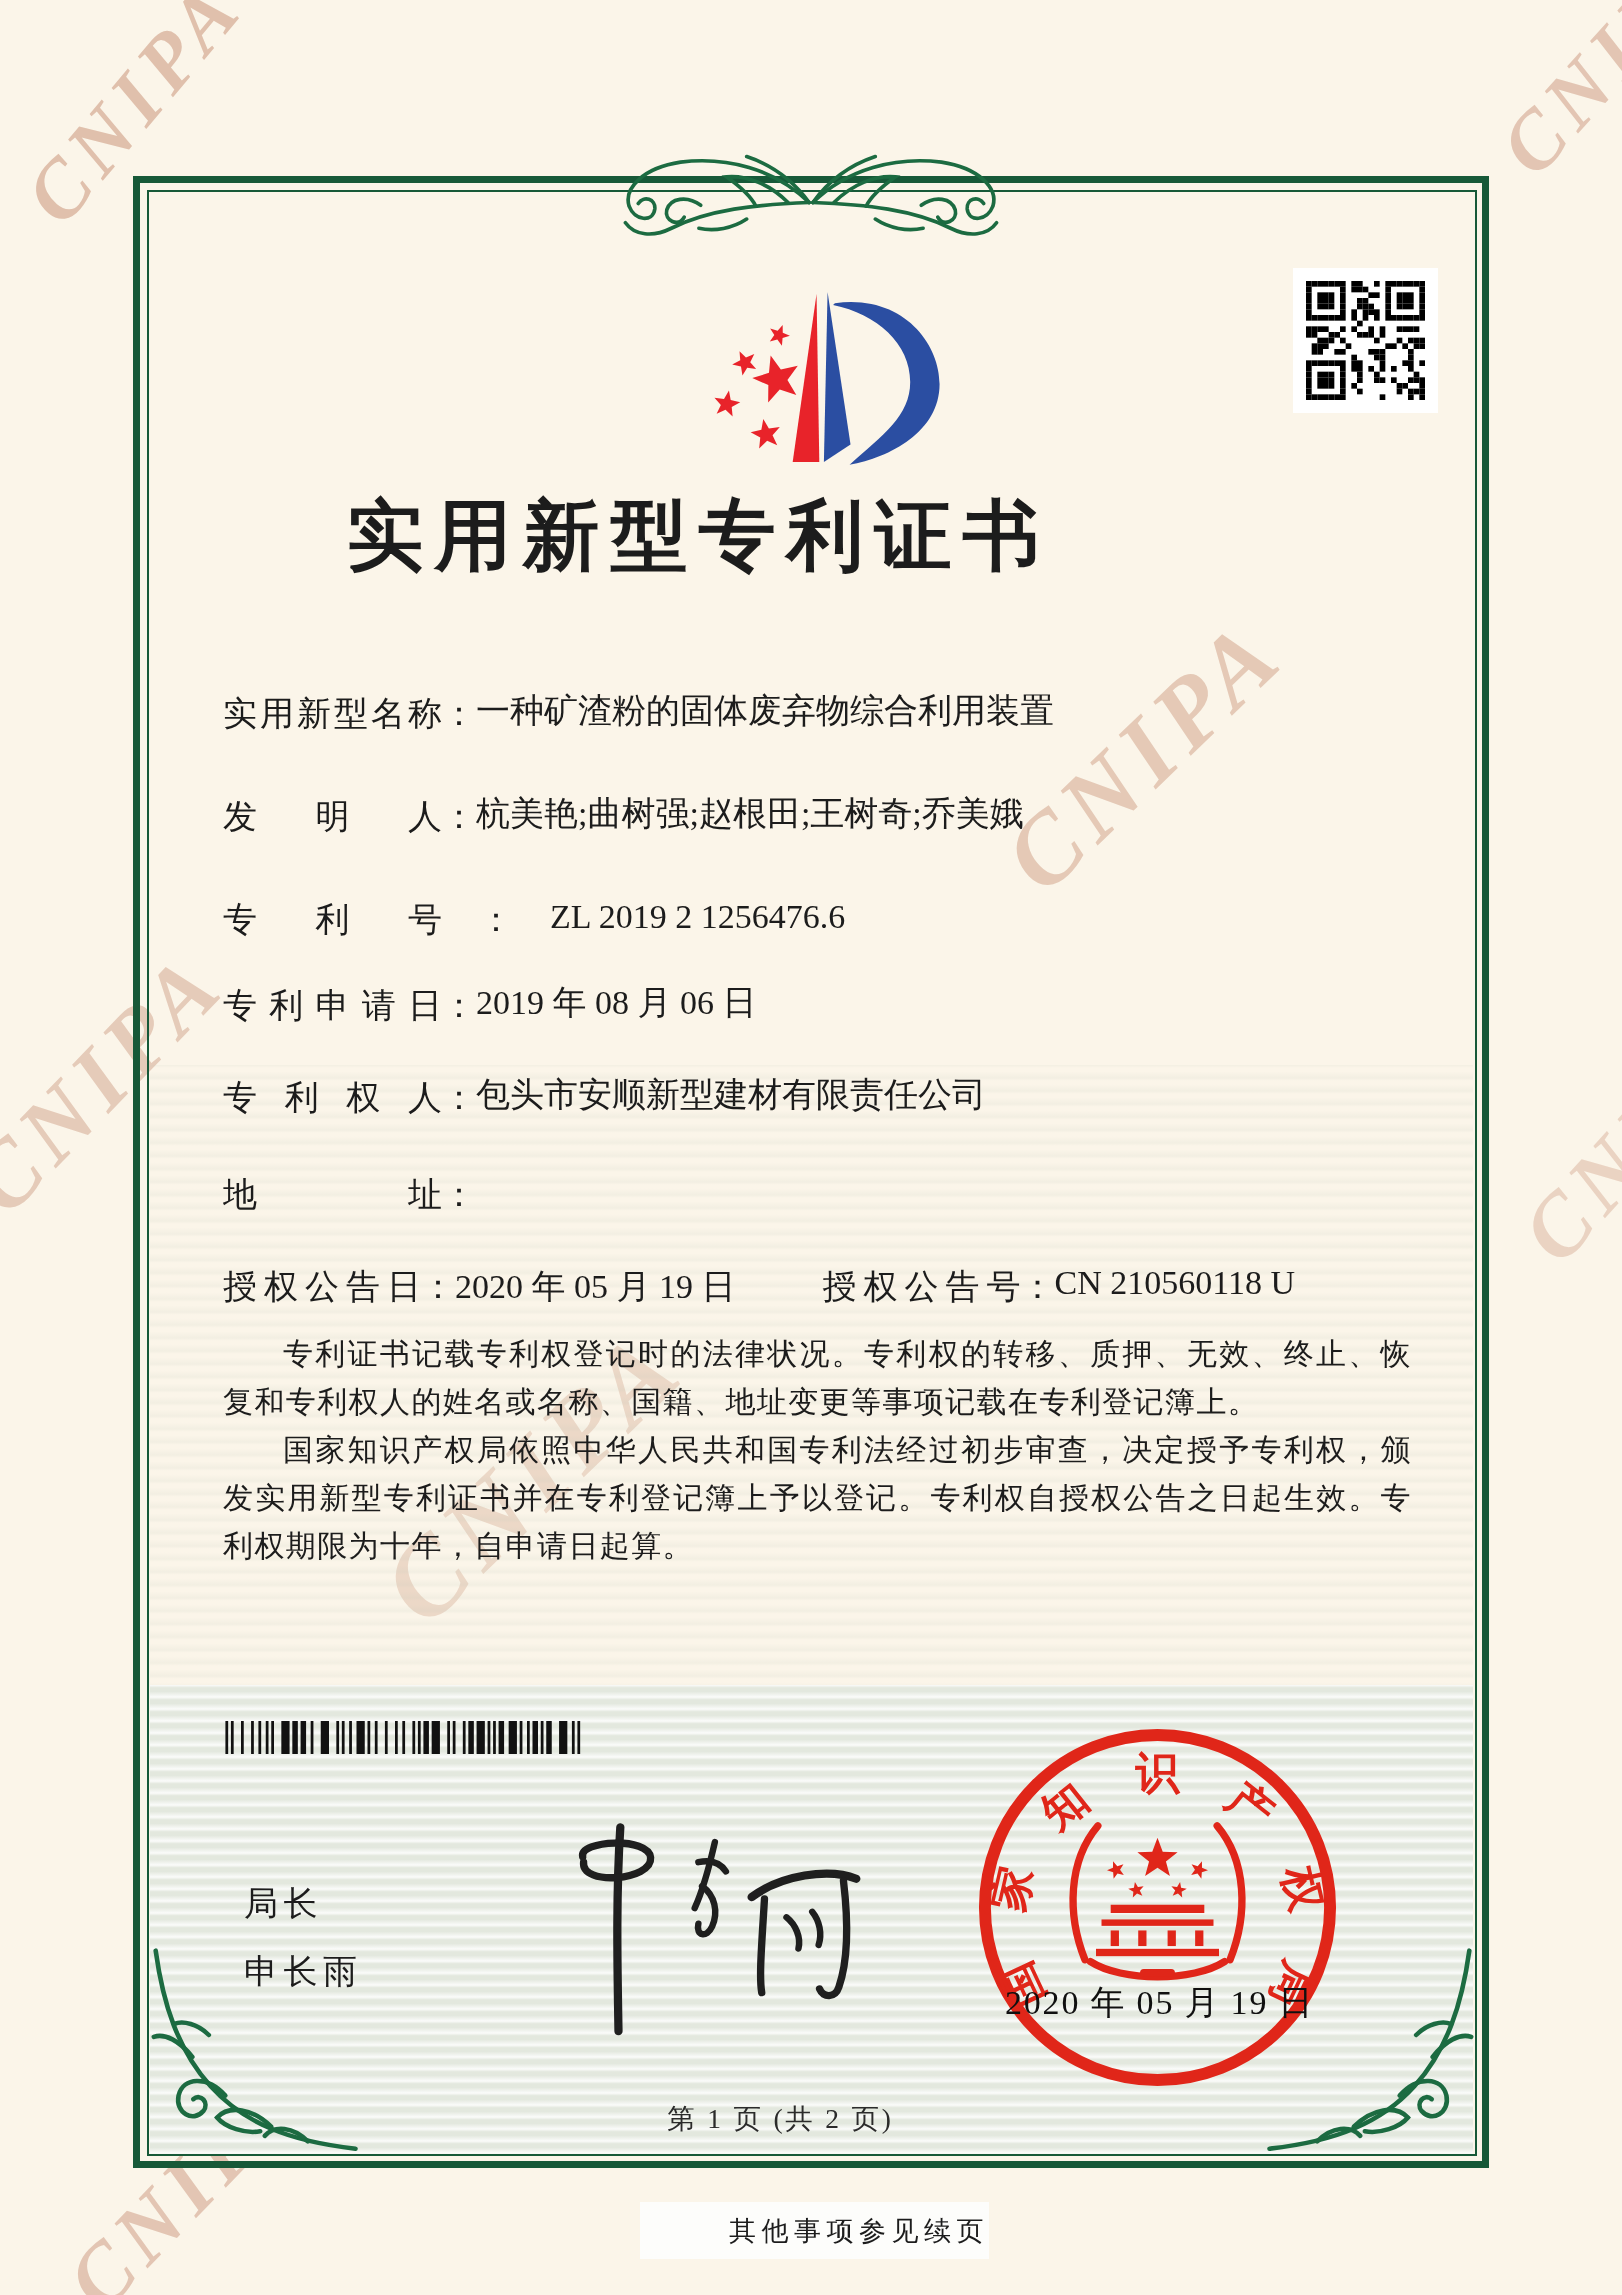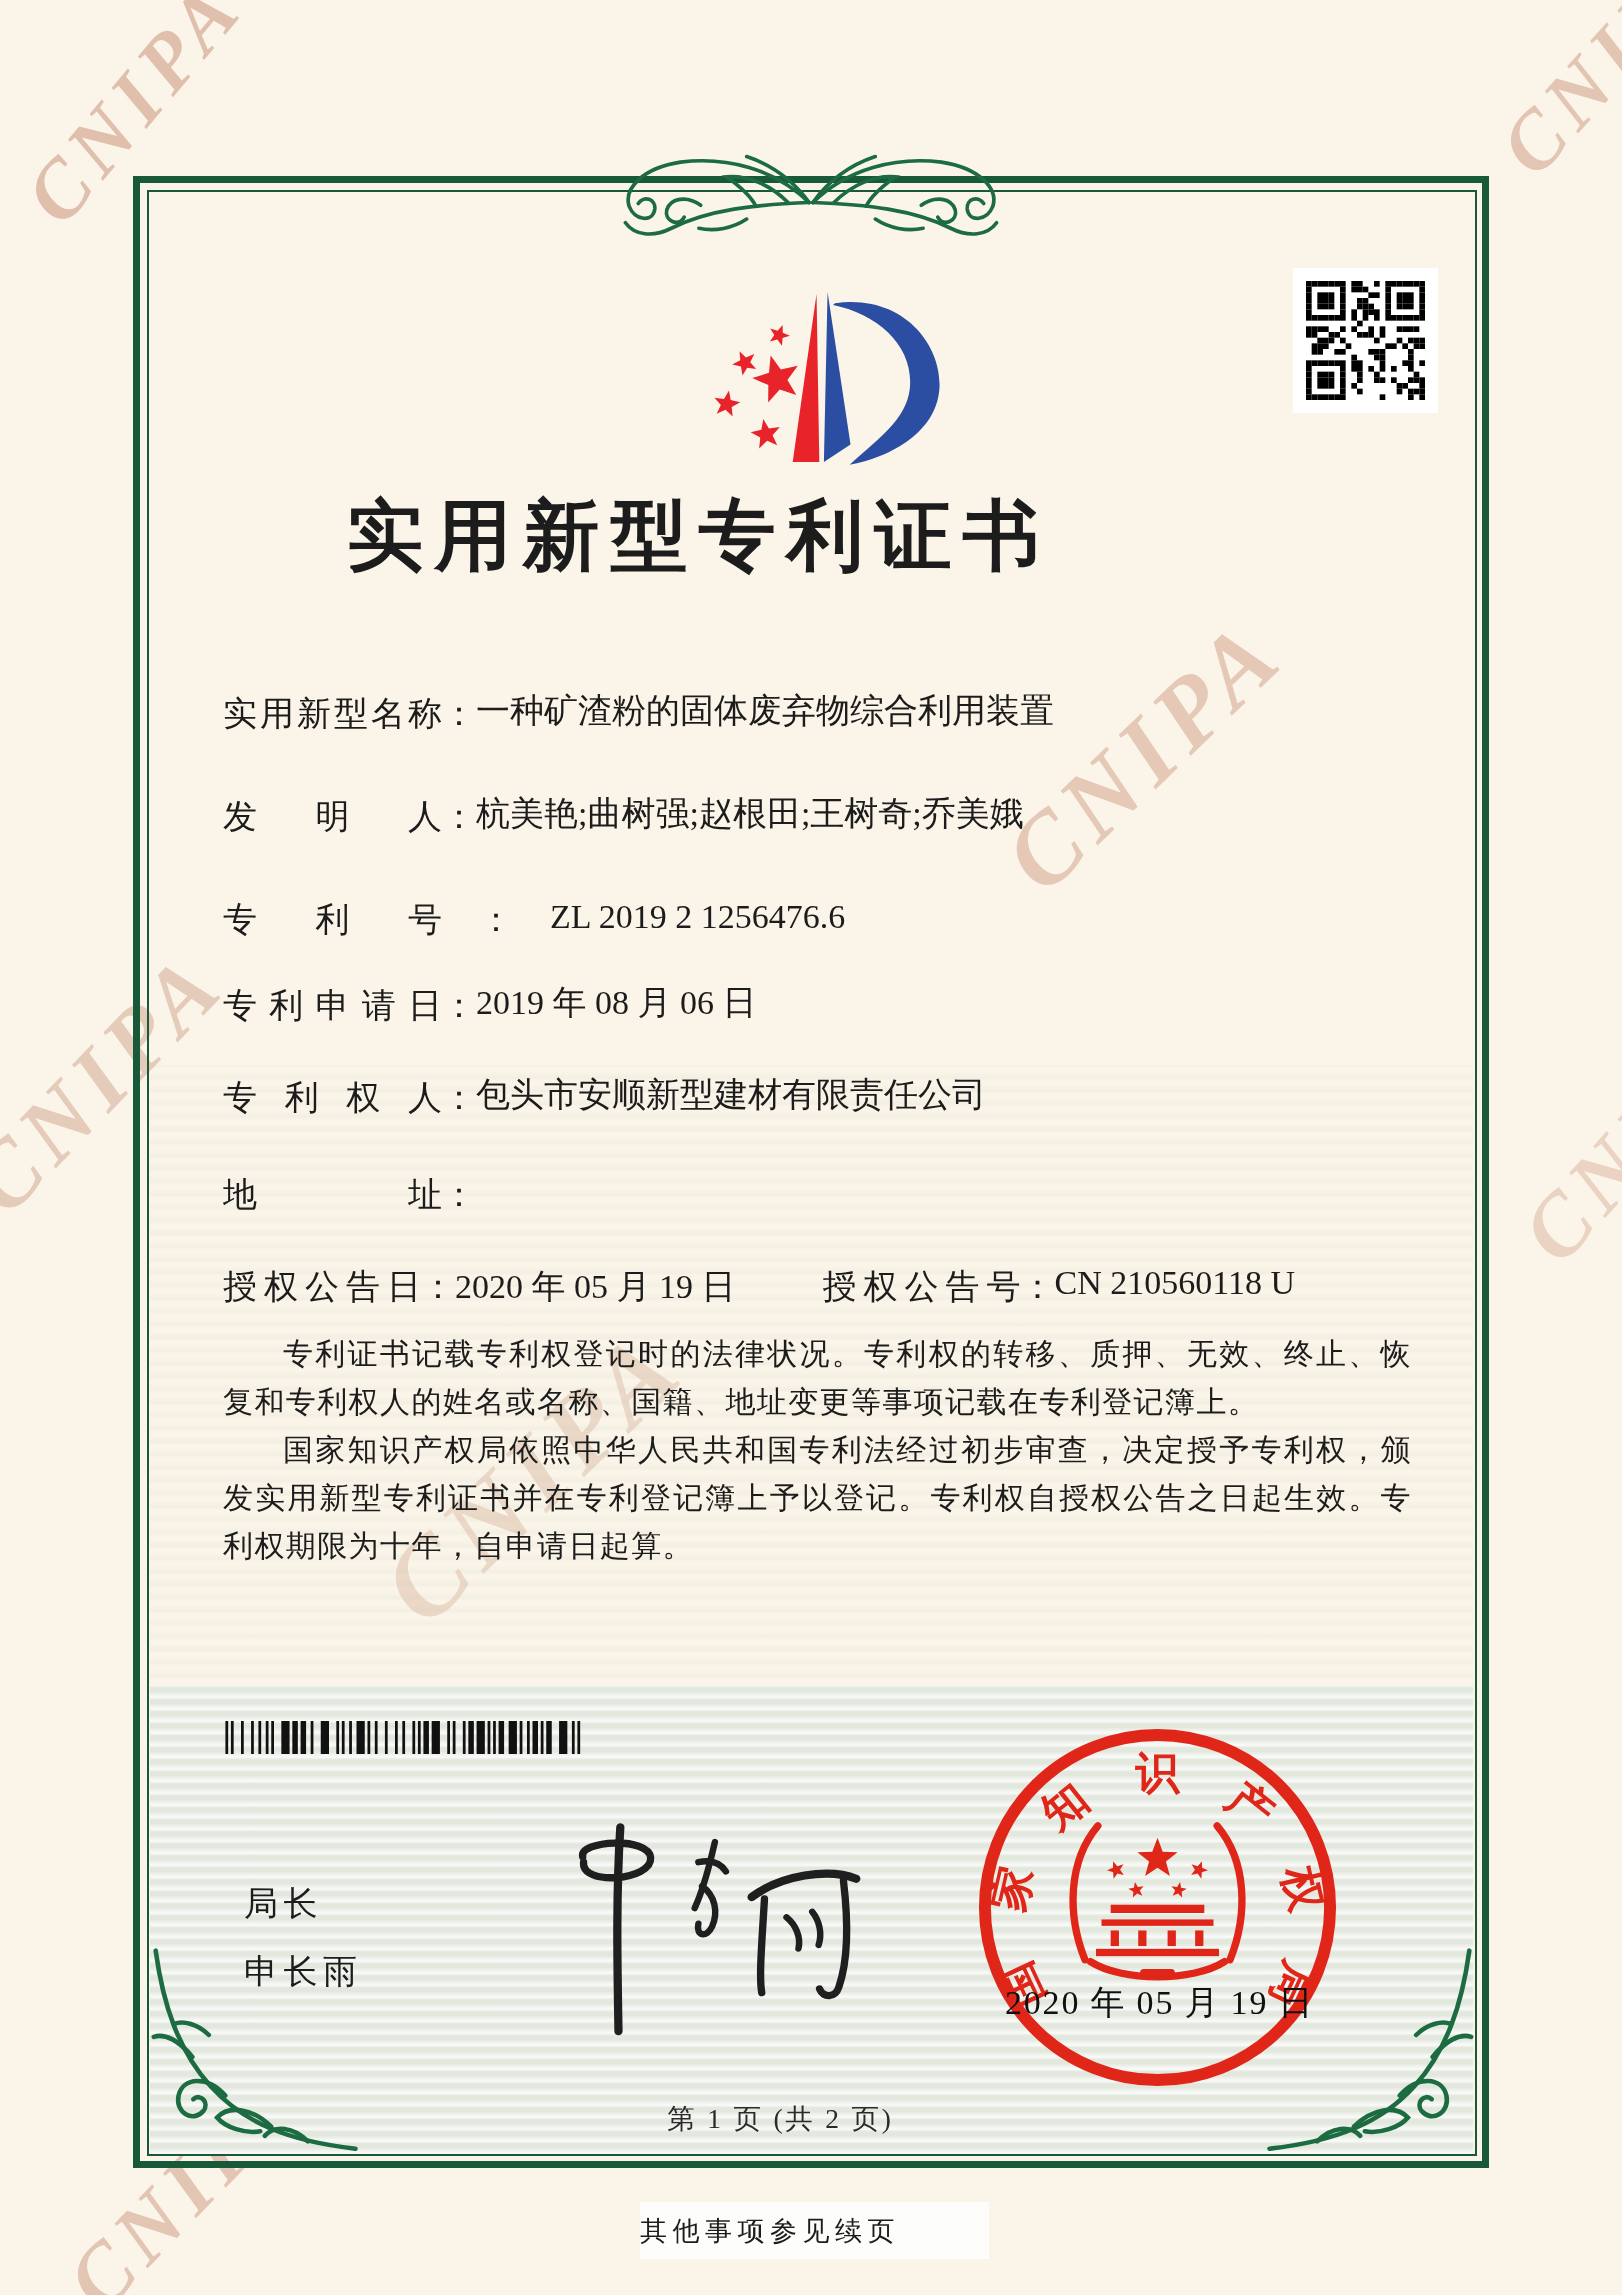--- a/index.html
+++ b/index.html
@@ -42,21 +42,21 @@
          text-align:justify;letter-spacing:1.4px;}
   .paras p{margin:0;text-indent:2em;}
   .barcode{position:absolute;left:225px;top:1721px;width:362px;height:33px;}
   .director{position:absolute;left:244px;top:1870px;font-size:34px;letter-spacing:5.5px;line-height:68px;}
   .sig{position:absolute;left:478px;top:1807px;width:404px;height:239px;}
   .seal{position:absolute;left:973px;top:1723px;width:369px;height:369px;}
   .seal-date{position:absolute;left:1005px;top:1980px;font-size:34px;letter-spacing:1.8px;color:#101010;}
   .page-note{position:absolute;left:551px;top:2101px;width:459px;text-align:center;font-size:27.5px;
              letter-spacing:2.8px;color:#2b2b2b;}
   .cont-band{position:absolute;left:640px;top:2202px;width:349px;height:57px;background:#fdfdfb;
-             display:flex;align-items:center;justify-content:flex-start;}
+             display:flex;align-items:center;justify-content:flex-end;}
   .cont-band span{font-size:27px;letter-spacing:5.5px;}
   .ornament-top{position:absolute;left:572px;top:118px;width:478px;height:147px;}
   .corner{position:absolute;width:213px;height:209px;}
   .corner.right{left:1262px;top:1947px;}
   .corner.left{left:150px;top:1947px;transform:scaleX(-1);}
 </style>
 </head>
 <body>
 
 <div class="page">

